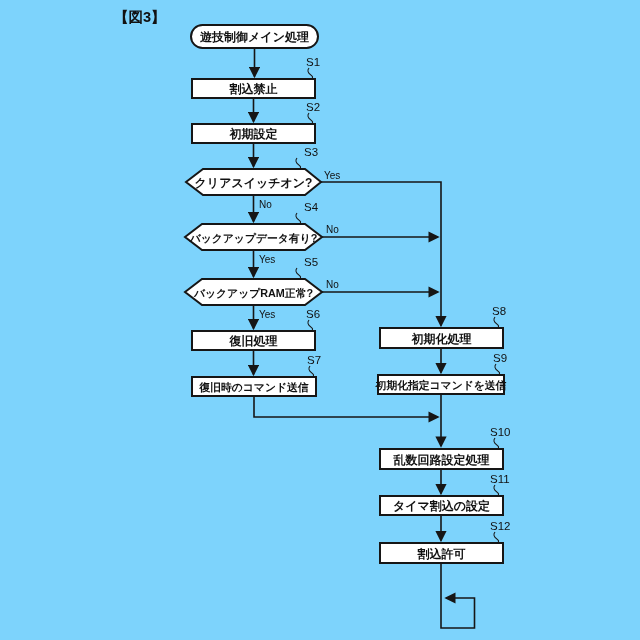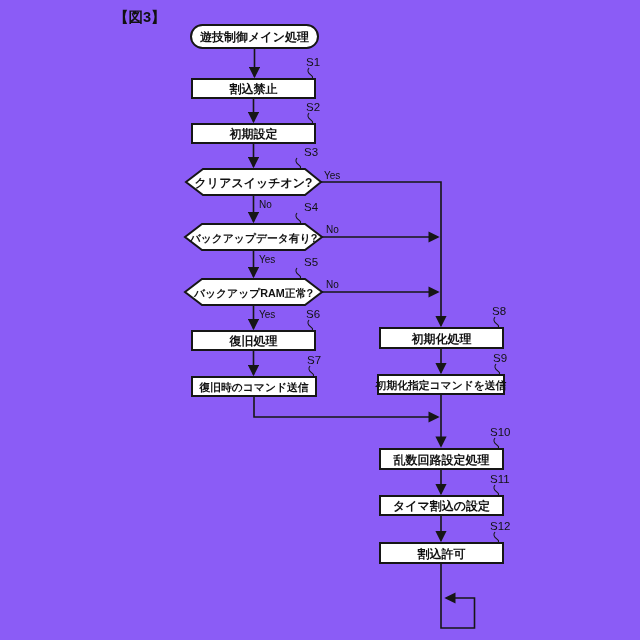--- a/index.html
+++ b/index.html
@@ -1,16 +1,16 @@
 <!DOCTYPE html>
 <html><head>
 <meta charset="utf-8">
 <style>
   html,body{margin:0;padding:0;background:#ffffff;}
-  .page{position:relative;width:640px;height:640px;background:#8b5cf6;overflow:hidden;
+  .page{position:relative;width:640px;height:640px;background:#7dd3fc;overflow:hidden;
         font-family:"Liberation Sans",sans-serif;text-decoration:underline;}
   svg{display:block;}
   .shape{fill:#ffffff;stroke:#161616;stroke-width:2;}
   .conn{fill:none;stroke:#161616;stroke-width:1.6;}
   .leader{fill:none;stroke:#161616;stroke-width:1.1;}
   .node-text{font-family:"Liberation Sans",sans-serif;font-size:12px;font-weight:600;
              fill:#111;text-anchor:middle;}
   .node-text-sm{font-size:10.8px;}
   .step-label{font-family:"Liberation Sans",sans-serif;font-size:11.5px;fill:#111;
               text-anchor:start;font-weight:400;}

